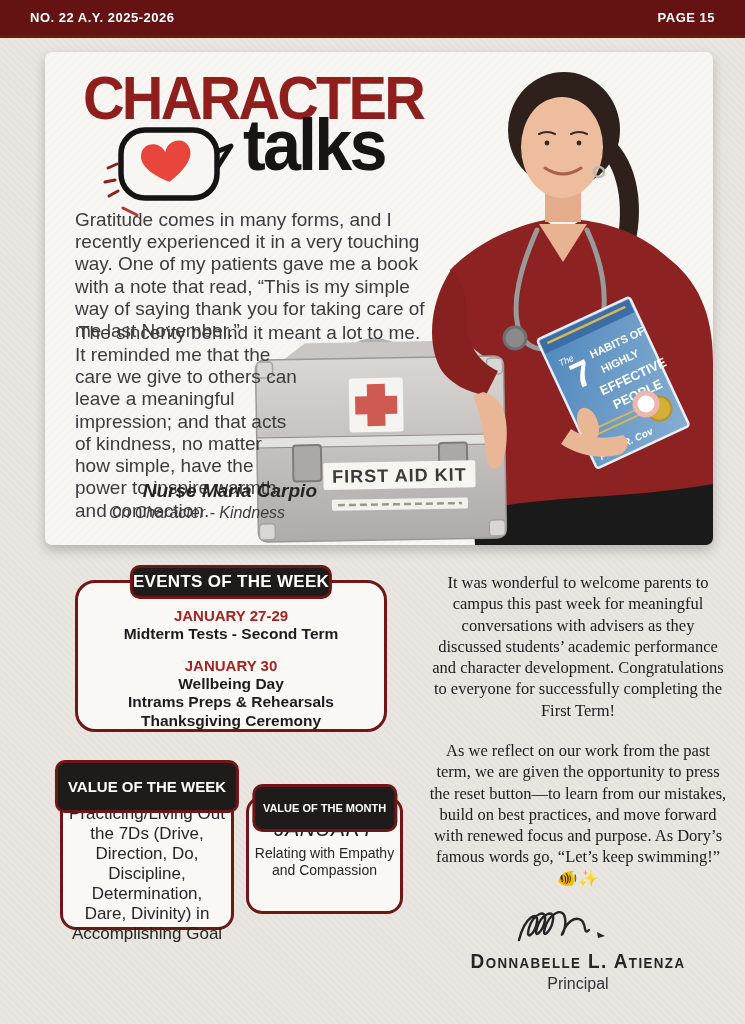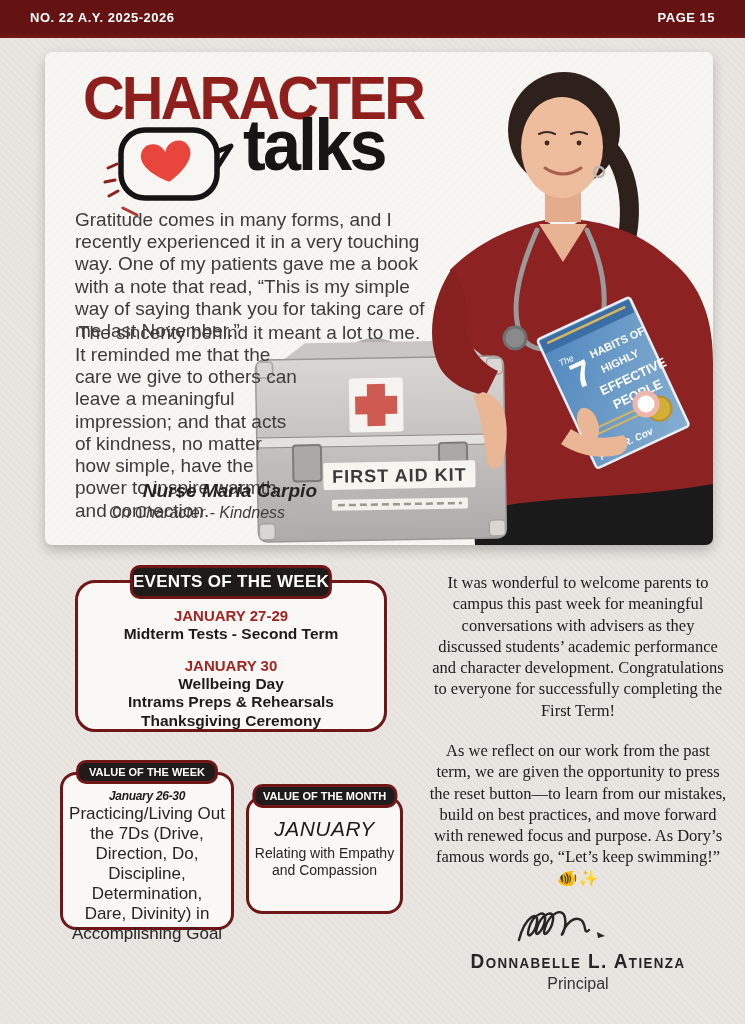--- a/index.html
+++ b/index.html
@@ -61,25 +61,25 @@
     background:#201b1b; color:#fff; font-weight:bold; white-space:nowrap;
     border:3px solid #6e1716; border-radius:10px; text-align:center;
   }
   .events-box{ left:75px; top:580px; width:312px; height:152px; text-align:center; }
   .events-box .pill{ top:-18px; font-size:17px; padding:4px 0; letter-spacing:.3px; }
   .ev-date{ color:#a32523; font-weight:bold; font-size:15px; line-height:1.2; }
   .ev-line{ color:#1d1b1b; font-weight:bold; font-size:15.5px; line-height:1.2; }
   .ev-group1{ margin-top:24px; }
   .ev-group2{ margin-top:13px; }
   .vweek-box{ left:60px; top:772px; width:174px; height:158px; text-align:center; border-radius:16px; }
-  .vweek-box .pill{ top:-15px; font-size:11px; padding:3px 10px; }
+  .vweek-box .pill{ top:-15px; font-size:15px; padding:15px 10px; }
   .vw-date{ margin-top:14px; font-size:12px; font-weight:bold; font-style:italic; color:#1d1b1b; letter-spacing:-.3px; }
   .vw-text{ font-size:17px; line-height:1.18; color:#262626; padding:1px 6px 0 6px; }
   .vmonth-box{ left:246px; top:796px; width:157px; height:118px; text-align:center; border-radius:16px; }
-  .vmonth-box .pill{ top:-15px; font-size:11px; padding:3px 8px; }
+  .vmonth-box .pill{ top:-15px; font-size:11px; padding:15px 8px; }
   .vm-month{ margin-top:18px; font-size:21px; font-weight:normal; font-style:italic; color:#1d1b1b; letter-spacing:.5px; }
   .vm-text{ font-size:14px; line-height:1.2; color:#262626; margin-top:4px; }
   
   .principal{
     position:absolute; left:428px; top:572px; width:300px; z-index:2;
     font-family:"Liberation Serif", serif; font-size:16.5px; line-height:1.29;
     color:#1c1c1c; text-align:center;
   }
   .principal p{ margin-bottom:19px; }
   .sign-block{ position:absolute; left:428px; top:906px; width:300px; text-align:center; }

